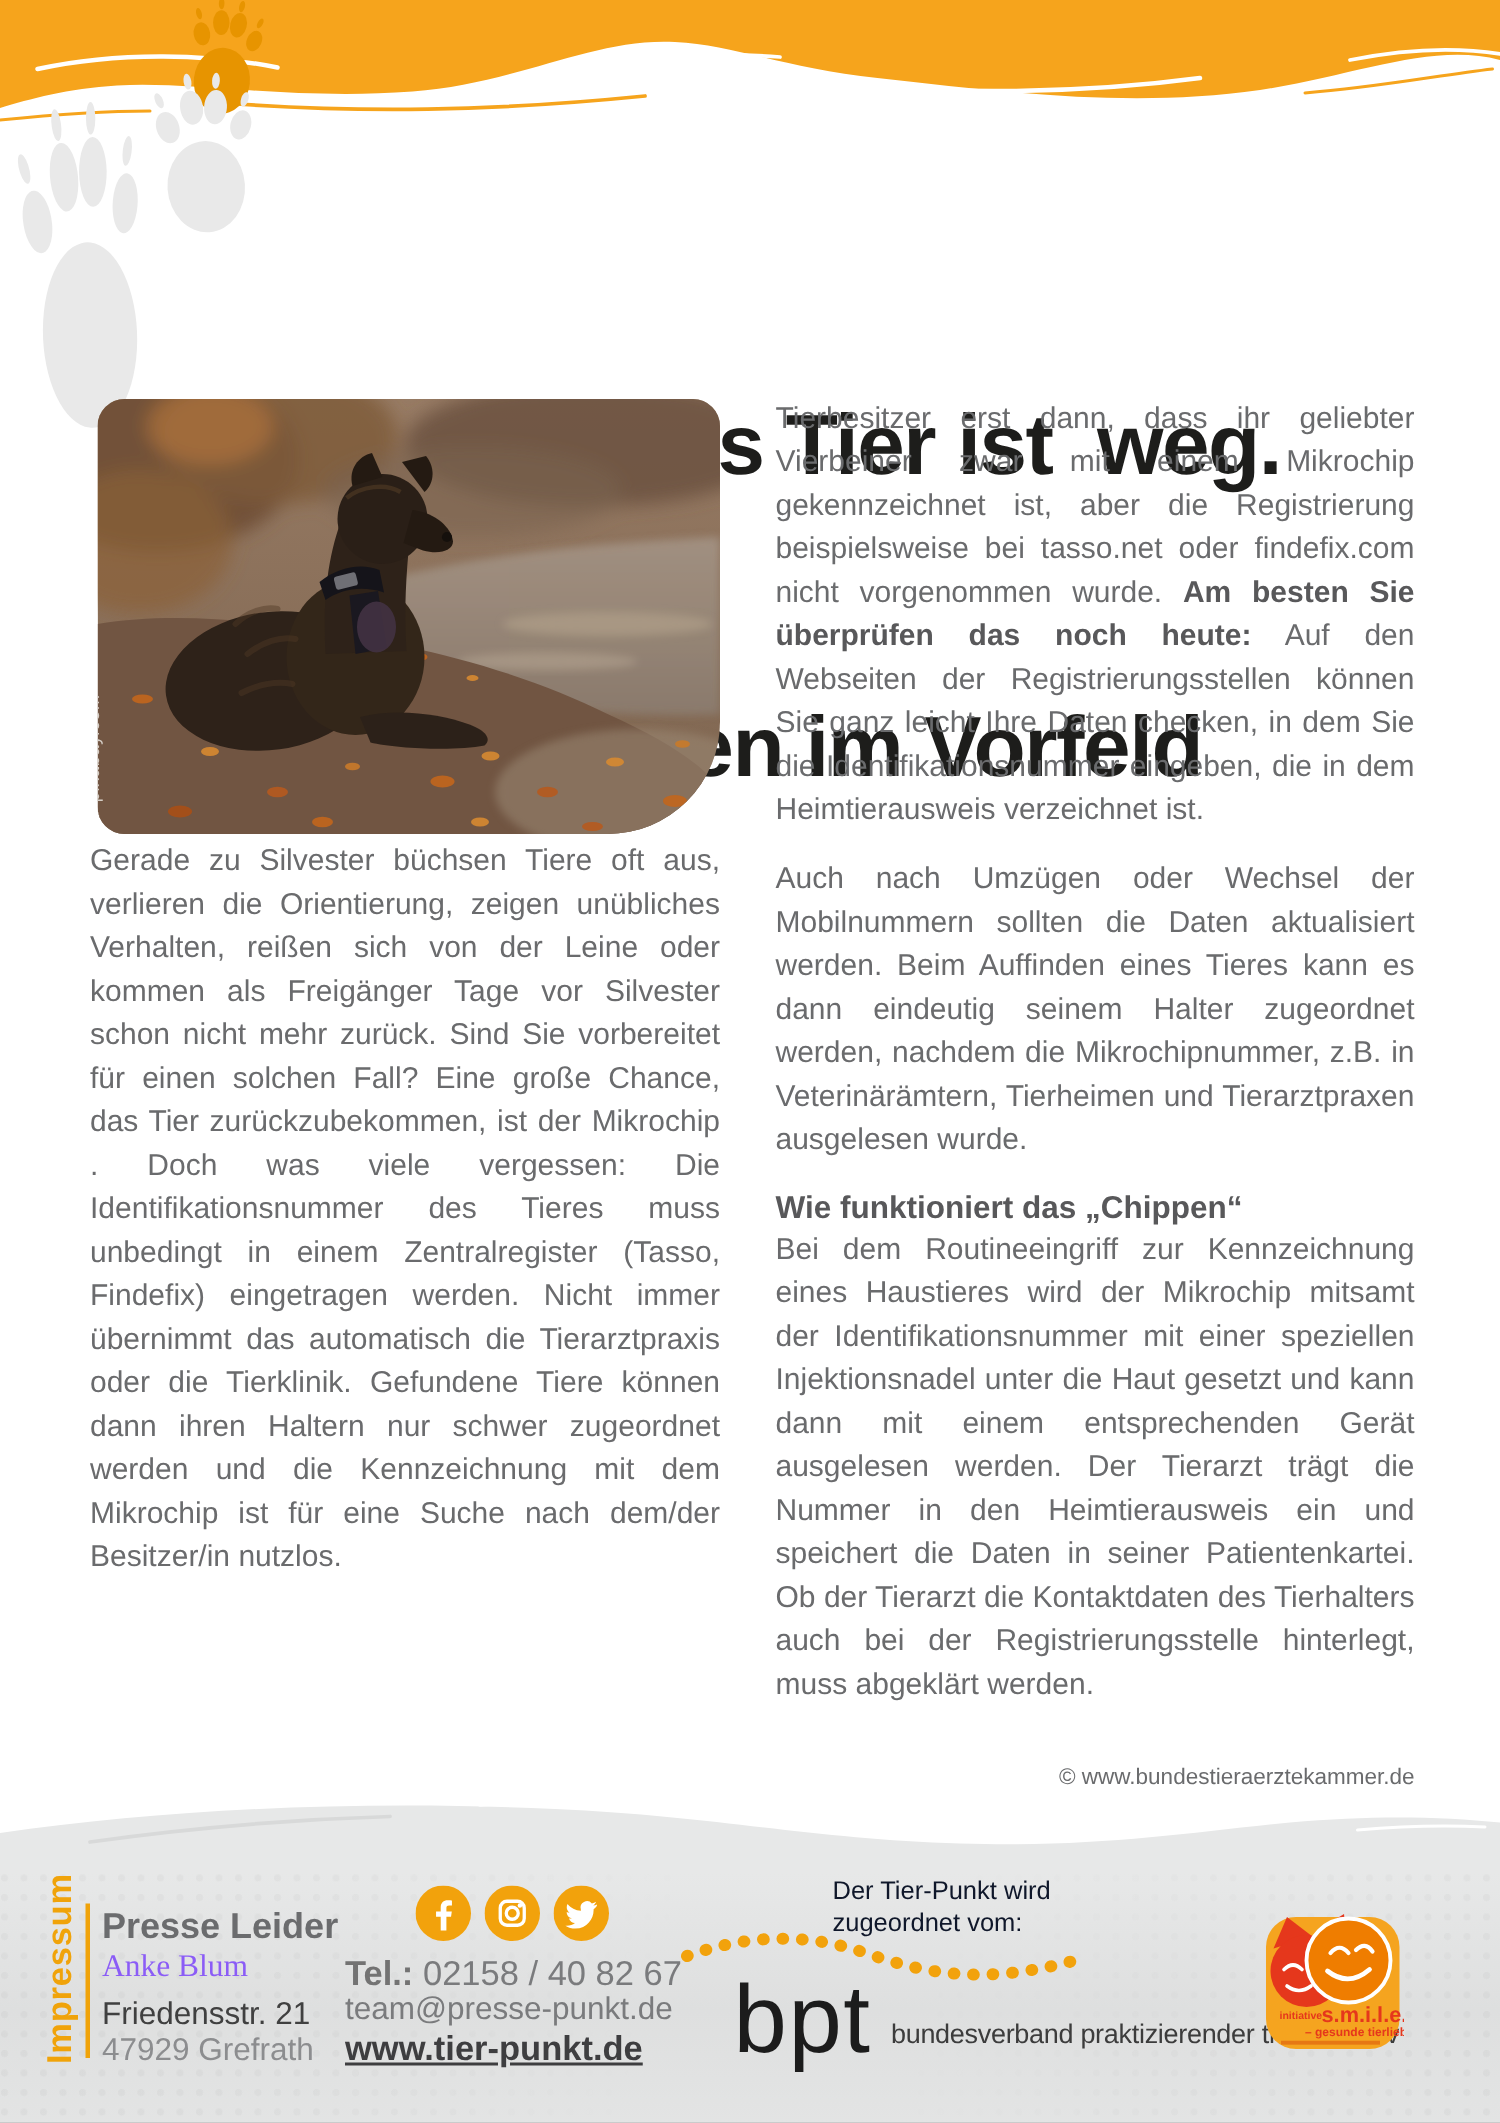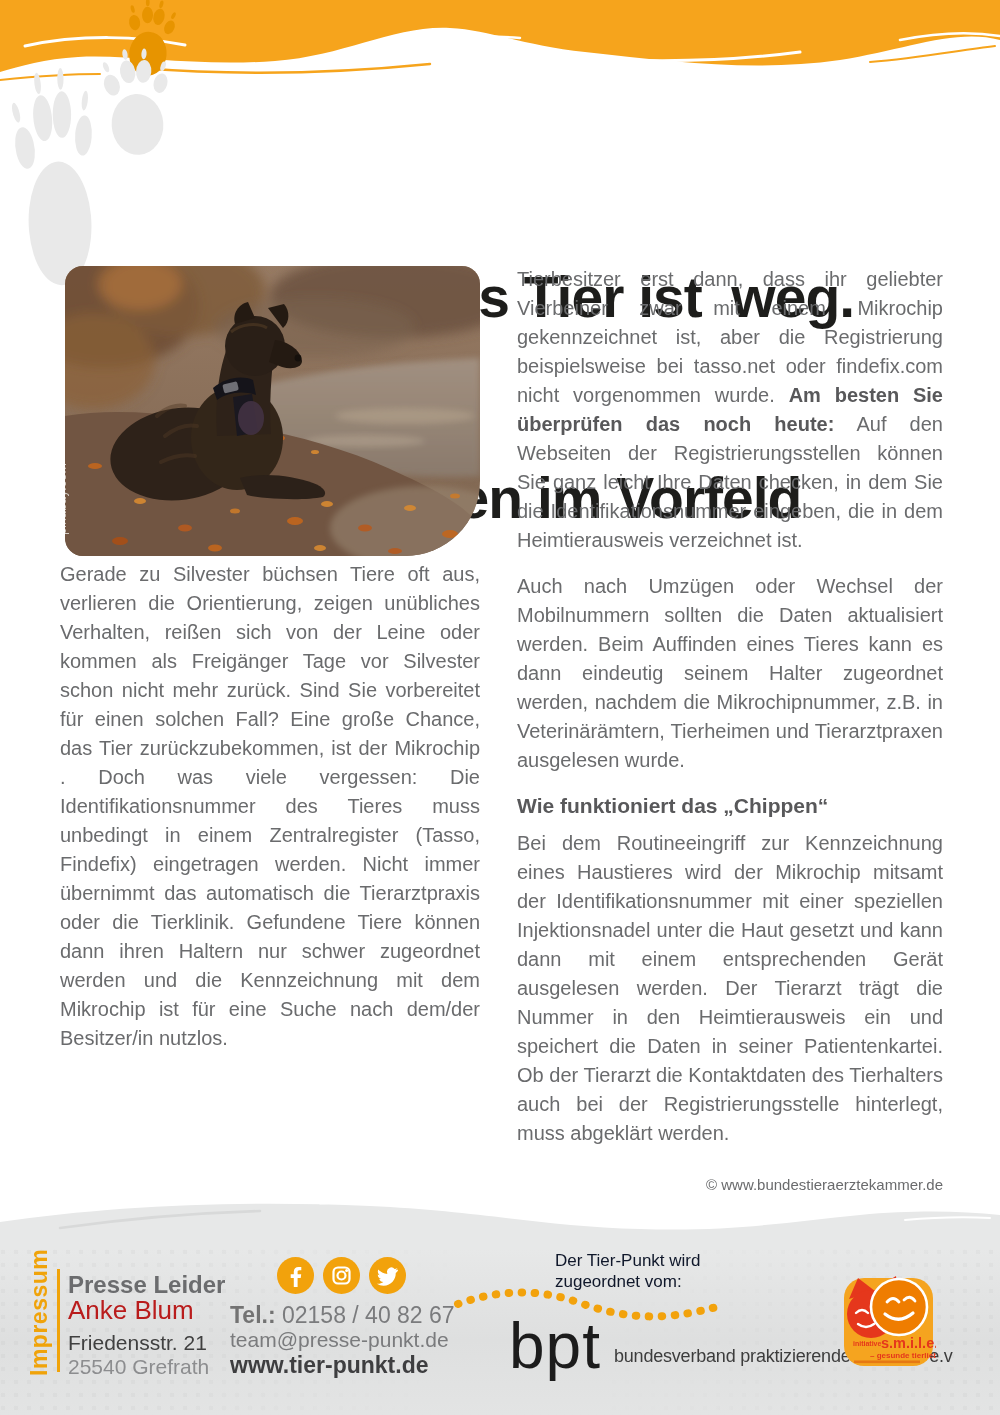--- a/index.html
+++ b/index.html
@@ -19,59 +19,59 @@
          border-radius:18px 18px 75px 18px;overflow:hidden;}
   .photo-credit{position:absolute;left:4px;bottom:8px;transform:rotate(-90deg);transform-origin:left bottom;
          font-size:12px;color:#d5cec6;letter-spacing:.5px;white-space:nowrap;}
 
   
   .col{position:absolute;z-index:3;color:#6a6b6d;font-size:20px;line-height:29px;text-align:justify;}
   .col p{margin:0 0 17px 0;}
   .col-left{left:60px;top:560px;width:420px;}
   .col-right{left:517px;top:265px;width:426px;}
   .col b{color:#58585a;font-weight:bold;}
-  .col h3{margin:16px 0 10px 0;font-size:21px;line-height:27px;font-weight:bold;color:#58585a;text-align:left;}
+  .col h3{margin:16px 0 0 0;font-size:21px;line-height:27px;font-weight:bold;color:#58585a;text-align:left;}
   .source-credit{position:absolute;right:57px;top:1176px;z-index:3;font-size:15px;color:#6a6b6d;}
 
   
   .footer{position:absolute;left:0;top:1198px;width:1000px;height:217px;z-index:5;}
   .footer-body{position:absolute;left:0;top:51px;width:1000px;height:166px;
                background:linear-gradient(180deg,#e7e8e8 0%,#dedfdf 55%,#e3e4e4 100%);}
   .footer-body::after{content:"";position:absolute;inset:0;
        background-image:radial-gradient(circle at 3px 3px,rgba(120,120,120,.10) 2.2px,transparent 2.6px);
        background-size:13px 13px;opacity:.55;
        -webkit-mask-image:linear-gradient(105deg,#000 18%,transparent 45%,transparent 60%,#000 95%);
                mask-image:linear-gradient(105deg,#000 18%,transparent 45%,transparent 60%,#000 95%);}
   .footer-wave{position:absolute;left:0;top:0;}
 
   .impressum{position:absolute;left:26px;top:1268px;height:108px;z-index:6;
              writing-mode:vertical-rl;transform:rotate(180deg);
              font-size:23px;font-weight:bold;color:#f0a30a;letter-spacing:.5px;}
   .imp-rule{position:absolute;left:57px;top:1269px;width:3px;height:103px;background:#f0a30a;z-index:6;}
 
   .address{position:absolute;left:68px;top:1272px;z-index:6;}
   .address .company{font-size:24px;font-weight:bold;color:#6b6c6e;line-height:26px;}
-  .address .person{font-size:26px;color:#b91c1c;line-height:24px;}
+  .address .person{font-size:21px;color:#8b5cf6;line-height:24px;font-family:Liberation Serif, serif;}
   .address .street{margin-top:9px;font-size:21px;color:#404040;line-height:24px;}
   .address .city{font-size:21px;color:#8c8d8f;line-height:24px;}
 
   .socials{position:absolute;left:277px;top:1257px;z-index:6;display:flex;gap:9px;}
   .socials svg{cursor:pointer;}
 
   .contact{position:absolute;left:230px;top:1303px;z-index:6;}
   .contact .tel{font-size:23px;color:#7a7b7d;line-height:25px;}
   .contact .tel b{color:#737373;}
   .contact .mail{font-size:21px;color:#7a7b7d;line-height:24px;}
-  .contact .web{font-size:23px;font-weight:bold;color:#3e3e40;line-height:26px;}
+  .contact .web{font-size:23px;font-weight:bold;color:#3e3e40;line-height:26px;text-decoration:underline;}
 
   .recommend{position:absolute;left:555px;top:1250px;width:230px;z-index:6;text-align:left;
              font-size:17px;line-height:21px;color:#0f172a;}
   .dotted-curve{position:absolute;left:452px;top:1286px;z-index:6;}
 
-  .bpt{position:absolute;left:509px;top:1318px;z-index:6;display:flex;align-items:flex-end;}
+  .bpt{position:absolute;left:489px;top:1318px;z-index:6;display:flex;align-items:flex-end;}
   .bpt .abbr{font-size:64px;line-height:56px;font-weight:normal;color:#1c1c1c;letter-spacing:1px;}
   .bpt .full{margin-left:13px;margin-bottom:7px;font-size:18px;color:#3c3c3c;letter-spacing:-.2px;}
 
   .smile{position:absolute;left:840px;top:1271px;z-index:6;}
 </style>
 </head>
 <body>
 
 <div class="page">
 
@@ -205,21 +205,21 @@
     <div class="footer-body"></div>
   </footer>
 
   <div class="impressum">Impressum</div>
   <div class="imp-rule"></div>
 
   <div class="address">
     <div class="company">Presse Leider</div>
     <div class="person">Anke Blum</div>
     <div class="street">Friedensstr. 21</div>
-    <div class="city">25540 Grefrath</div>
+    <div class="city">47929 Grefrath</div>
   </div>
 
   <div class="socials">
     <svg width="37" height="37" viewBox="0 0 37 37">
       <circle cx="18.5" cy="18.5" r="18.5" fill="#F2A20C"></circle>
       <path d="M20.6 30 v-9.1 h3.1 l.5-3.6 h-3.6 v-2.3 c0-1 .3-1.7 1.8-1.7 h1.9 V10 c-.3 0-1.5-.1-2.8-.1 -2.8 0-4.7 1.7-4.7 4.8 v2.6 h-3.1 v3.6 h3.1 V30 Z" fill="#ffffff"></path>
     </svg>
     <svg width="37" height="37" viewBox="0 0 37 37">
       <circle cx="18.5" cy="18.5" r="18.5" fill="#F2A20C"></circle>
       <rect x="10.5" y="10.5" width="16" height="16" rx="4.5" fill="none" stroke="#ffffff" stroke-width="2.2"></rect>

